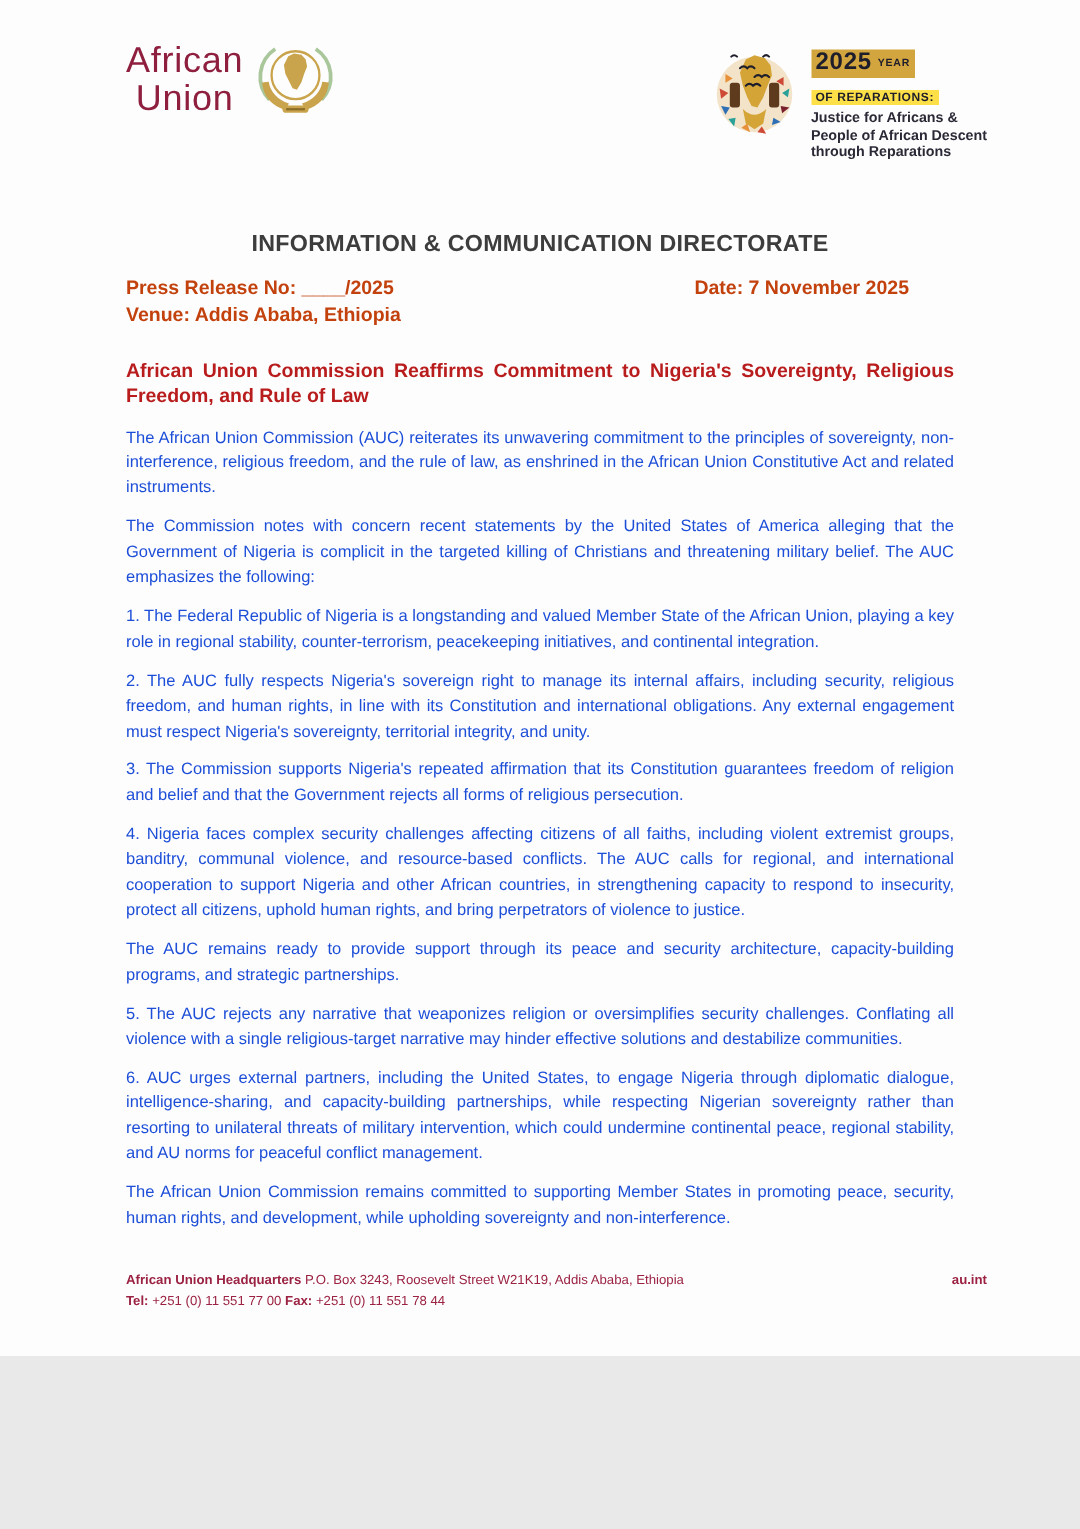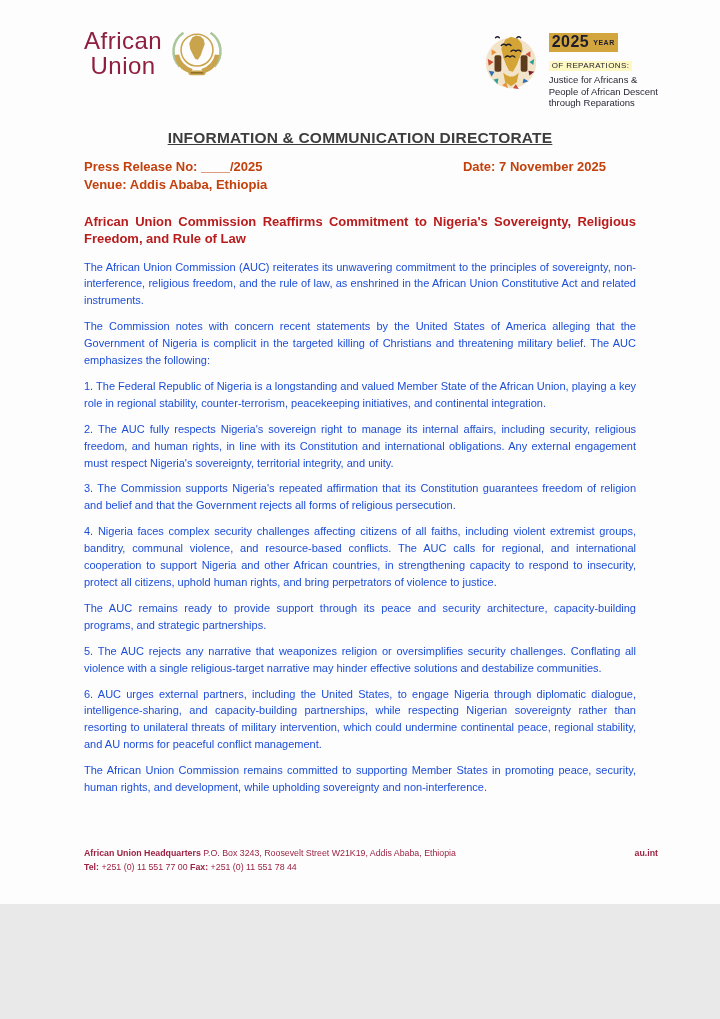--- a/index.html
+++ b/index.html
@@ -43,44 +43,43 @@
     padding: 0 3px 1px 3px;
     color: #1e1d2b;
     font-weight: bold;
     line-height: 17px;
     margin-bottom: 2px;
   }
   .rep-2025 { font-size: 16px; letter-spacing: 0.5px; }
   .rep-year { font-size: 7px; margin-left: 4px; vertical-align: 2px; letter-spacing: 0.5px; }
   .rep-line2 {
     display: inline-block;
-    background: #fef9c3;
+    background: #fde047;
     padding: 0 3px 1px 3px;
     color: #1e1d2b;
-    font-weight: normal;
+    font-weight: bold;
     font-size: 8px;
     letter-spacing: 0.4px;
     margin-bottom: 3px;
   }
   .rep-small {
     font-size: 9.5px;
-    font-weight: normal;
+    font-weight: bold;
     color: #2a2936;
     line-height: 11.5px;
   }
 
   
   .directorate {
-    margin-top: 20px;
+    margin-top: 46px;
     text-align: center;
     font-size: 15.5px;
     font-weight: bold;
     color: #3d3d3d;
     letter-spacing: 0.2px;
-    text-decoration: underline;
   }
   .press-meta {
     margin: 11px 84px 0 84px;
     font-size: 13px;
     font-weight: bold;
     color: #c2410c;
     line-height: 18px;
   }
   .press-row { display: flex; justify-content: space-between; padding-right: 30px; }
 

